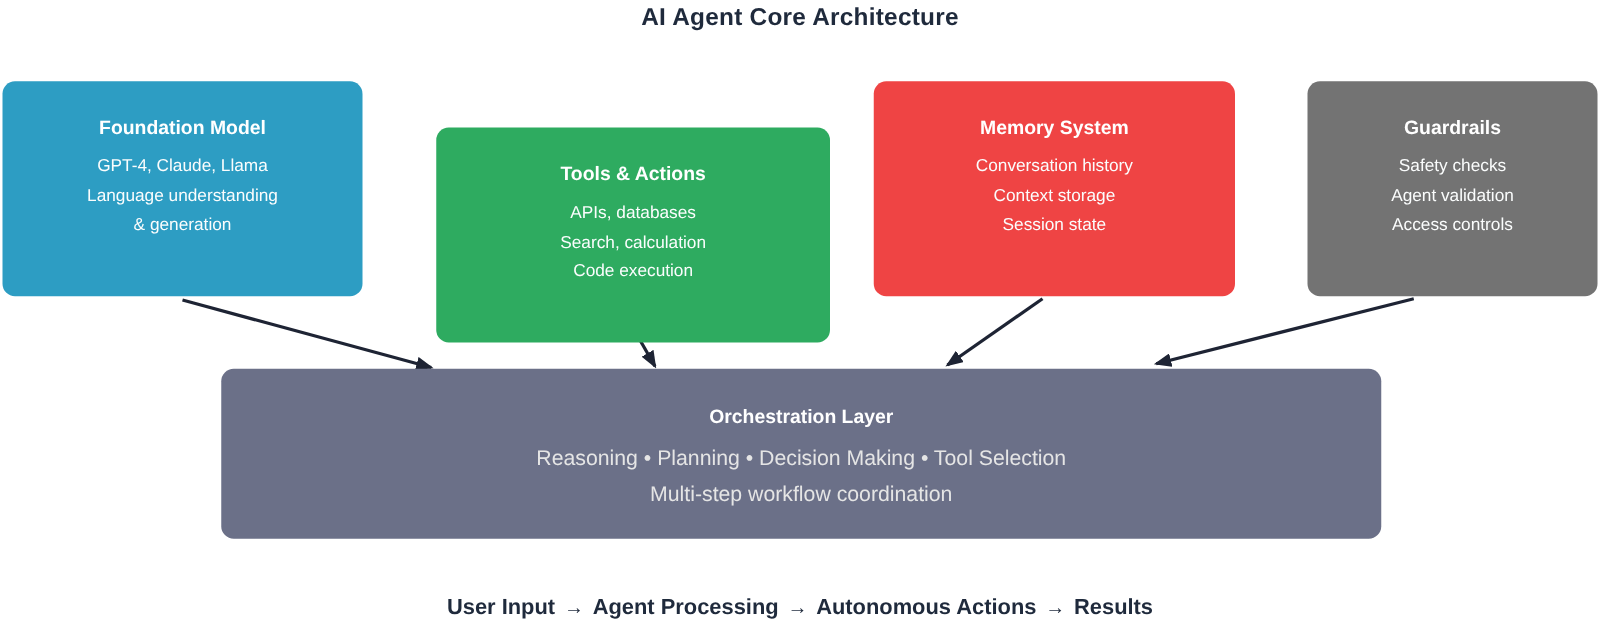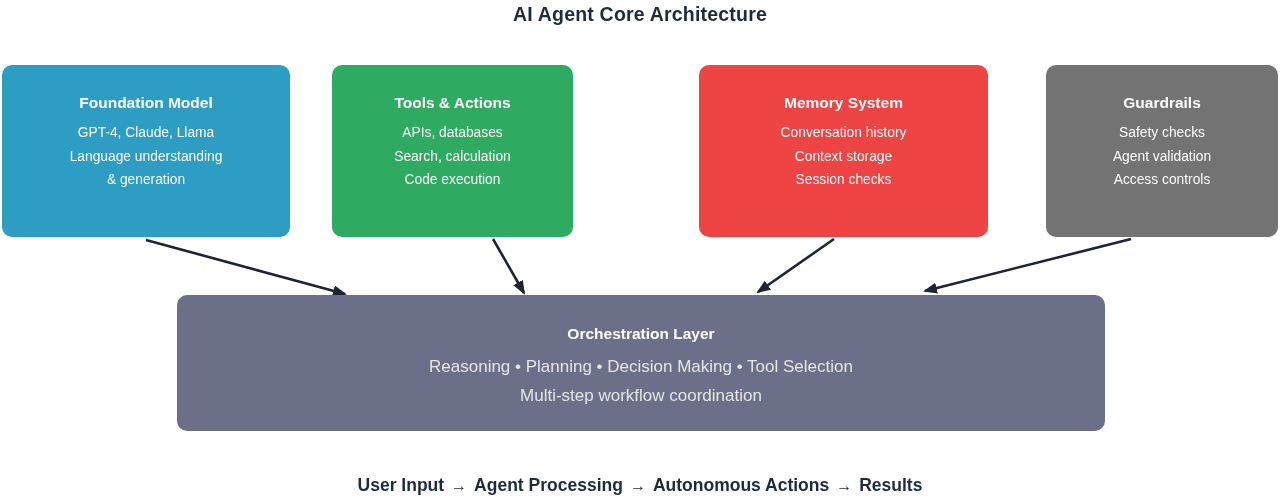--- a/index.html
+++ b/index.html
@@ -38,21 +38,21 @@
     line-height: 24px;
     margin-bottom: 6px;
     color: #ffffff;
   }
   .card-line {
     font-size: 13.8px;
     line-height: 23.5px;
     color: #fbfdfd;
   }
   #card-foundation { left: 2px;    width: 288px; }
-  #card-tools      { left: 332px;  width: 241px; }
+  #card-tools      { left: 349px;  width: 315px; margin-top: 37px; }
   #card-memory     { left: 699px;  width: 289px; }
   #card-guardrails { left: 1046px; width: 232px; }
 
   .orchestration {
     position: absolute;
     left: 177px; top: 295px;
     width: 928px; height: 136px;
     border-radius: 10px;
     color: #ffffff;
     text-align: center;
@@ -124,21 +124,21 @@
     <div class="card-title">Tools &amp; Actions</div>
     <div class="card-line">APIs, databases</div>
     <div class="card-line">Search, calculation</div>
     <div class="card-line">Code execution</div>
   </div>
 
   <div class="card" id="card-memory" style="background-color: #ef4444;">
     <div class="card-title">Memory System</div>
     <div class="card-line">Conversation history</div>
     <div class="card-line">Context storage</div>
-    <div class="card-line">Session checks</div>
+    <div class="card-line">Session state</div>
   </div>
 
   <div class="card" id="card-guardrails" style="background-color: #737373;">
     <div class="card-title">Guardrails</div>
     <div class="card-line">Safety checks</div>
     <div class="card-line">Agent validation</div>
     <div class="card-line">Access controls</div>
   </div>
 
   <div class="orchestration" style="background-color: rgb(107, 112, 136);">

